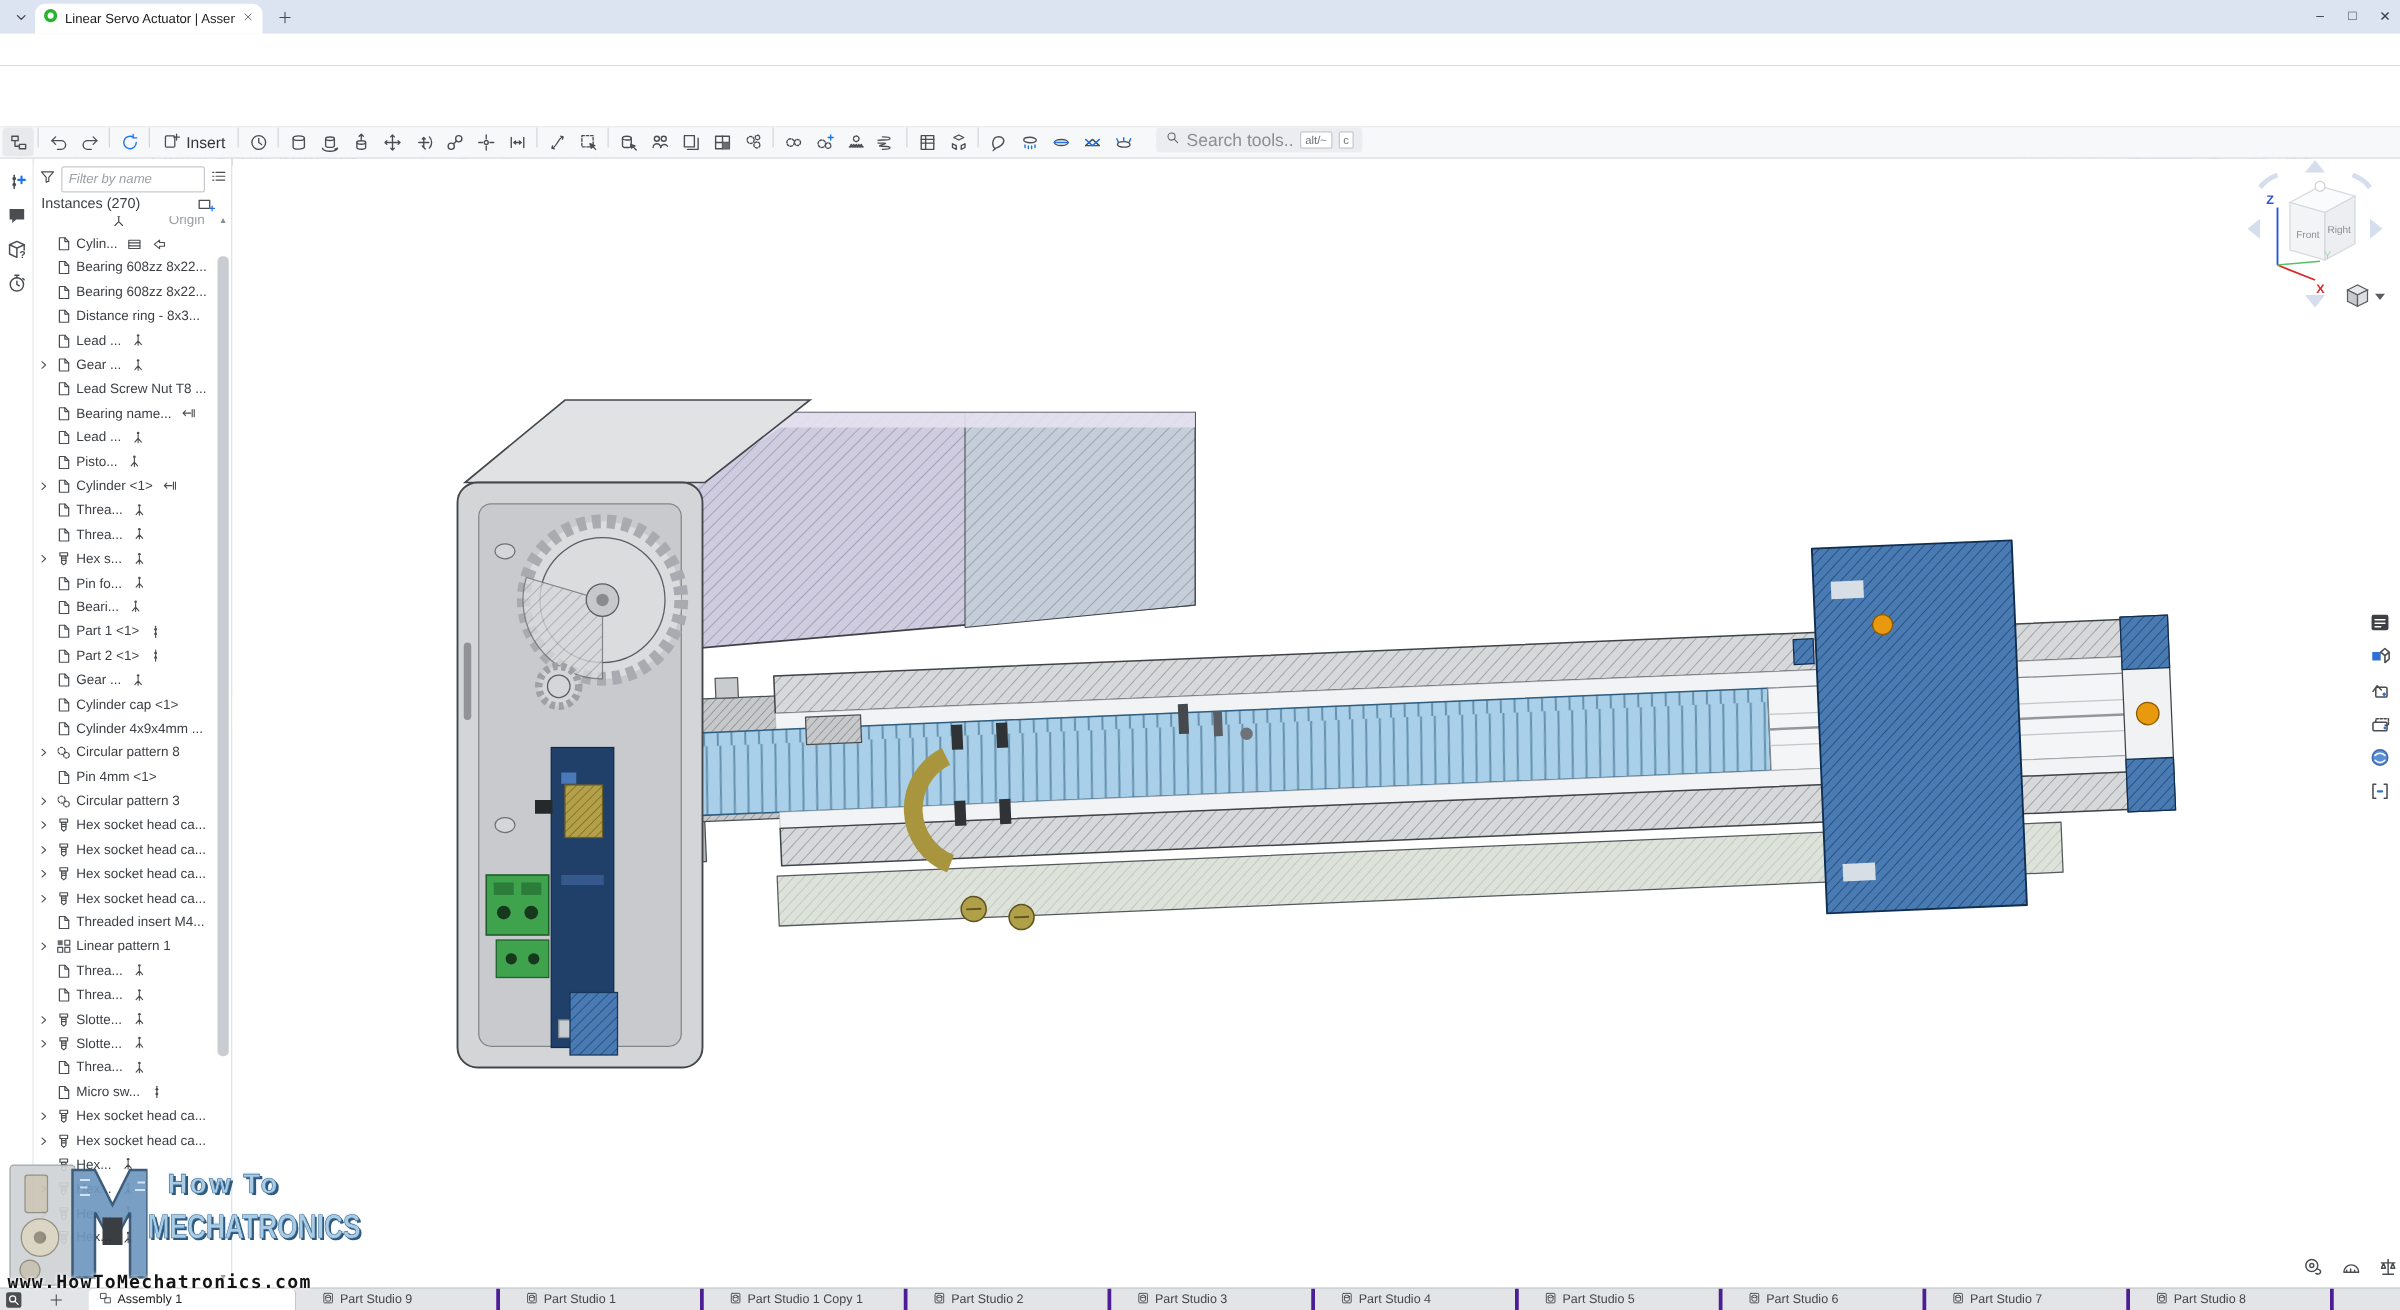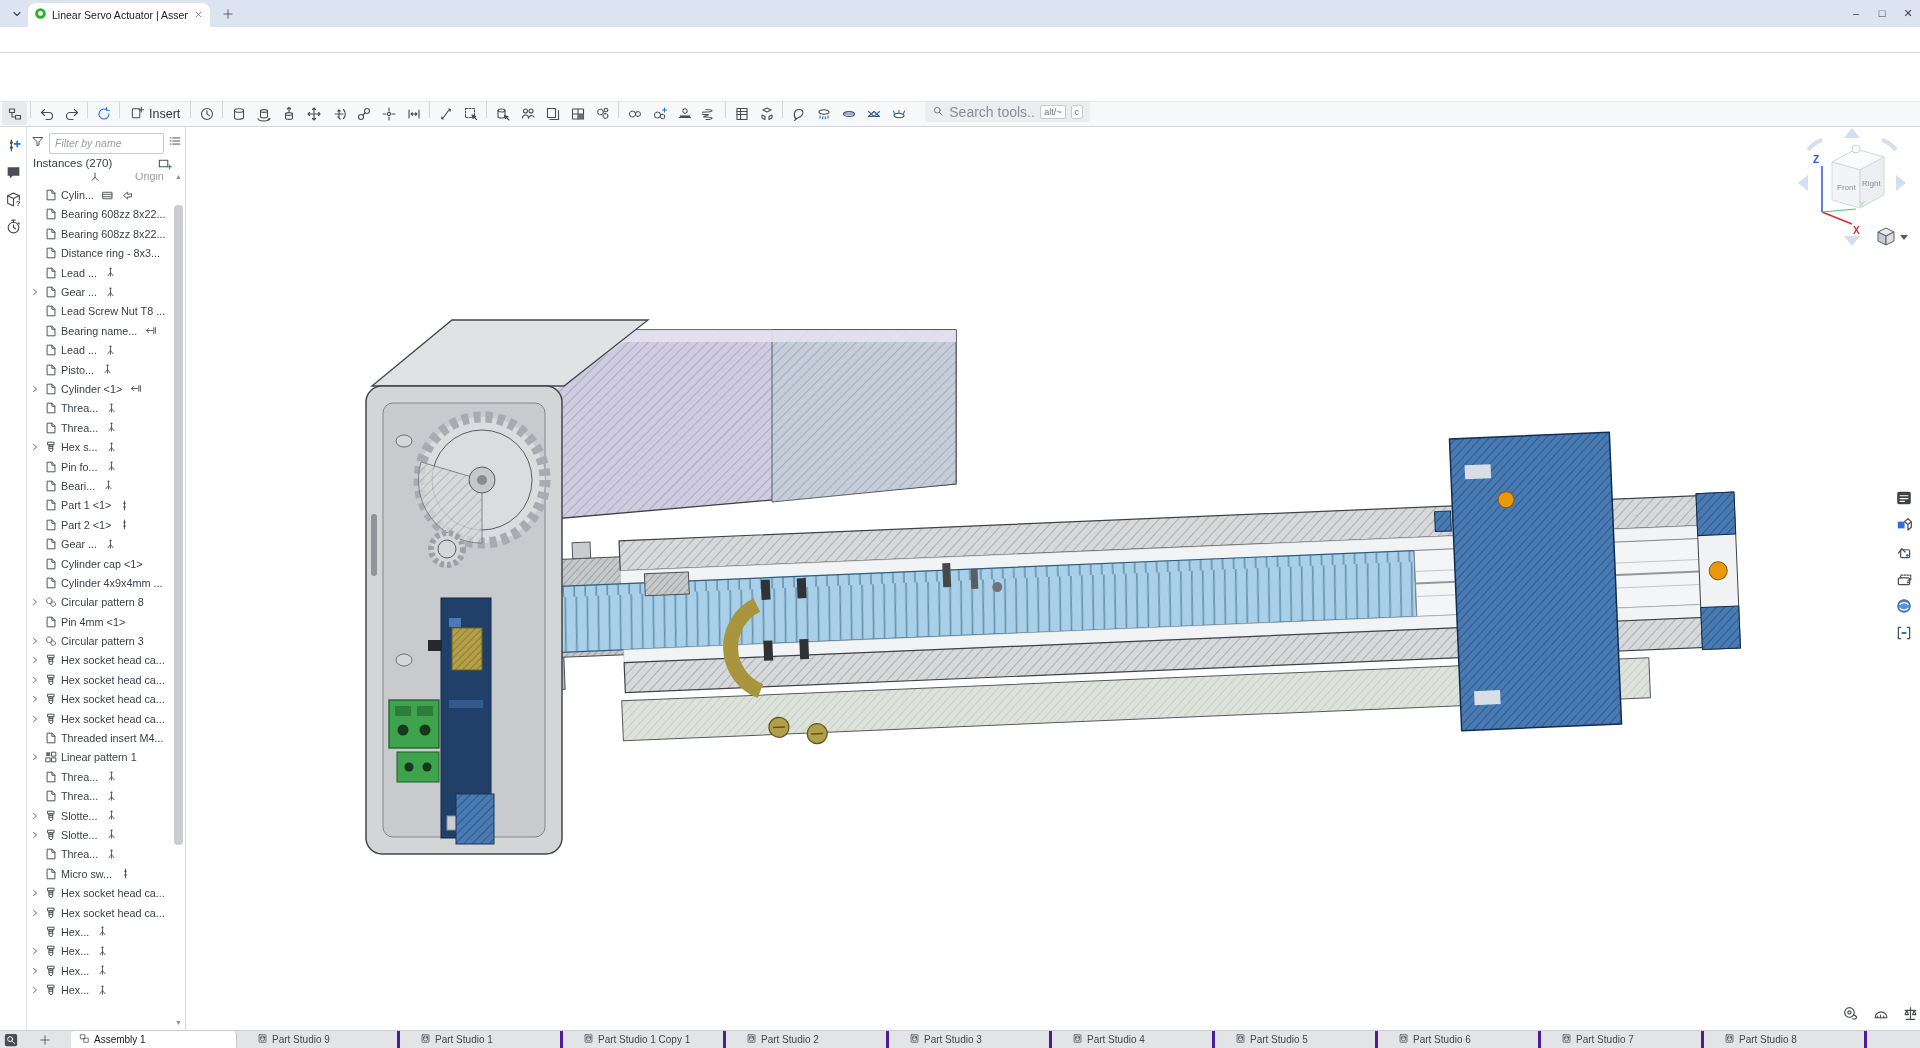--- a/index.html
+++ b/index.html
@@ -1474,20 +1474,35 @@
           <path d="M8 12V9.5M5 12v-1.5M11 12v-1.5"></path>
         </svg>
       </div>
       <div class="ms-btn">
         <svg viewBox="0 0 16 16" width="17" height="17" fill="none" stroke="#4a4e52" stroke-width="1.1" stroke-linecap="round" stroke-linejoin="round">
           <path d="M8 2.5v11M4 13.5h8M3 5h10M4.5 5 3 9h3zM11.5 5 10 9h3z"></path>
         </svg>
       </div>
     </div>
 
+  <div id="watermark" class="abs">
+    <svg width="112" height="104" viewBox="0 0 112 104" style="opacity:.92">
+      <rect x="2" y="6" width="52" height="96" rx="3" fill="#cfd3d6" stroke="#9aa0a5"></rect>
+      <rect x="14" y="14" width="18" height="30" rx="2" fill="#c9c4b4" stroke="#8d8878"></rect>
+      <circle cx="26" cy="64" r="15" fill="#d8d2c0" stroke="#8d8878"></circle>
+      <circle cx="26" cy="64" r="5" fill="#8d8878"></circle>
+      <circle cx="18" cy="90" r="8" fill="#c4beae" stroke="#8d8878"></circle>
+      <path d="M52 10 L70 10 L84 38 L98 10 L112 10 L112 96 L98 96 L98 44 L86 66 L82 66 L70 44 L70 96 L52 96 Z" fill="#6f97c0" stroke="#2e5070" stroke-width="2"></path>
+      <rect x="76" y="48" width="16" height="22" fill="#2a2e33"></rect>
+      <path d="M58 18h8M58 24h6M58 30h8M104 20h6M102 26h8" stroke="#cfe2f2" stroke-width="1.5"></path>
+    </svg>
+    <div id="wm-line1">How To</div>
+    <div id="wm-line2">MECHATRONICS</div>
+    <div id="wm-url">www.HowToMechatronics.com</div>
+  </div>
 
   <div id="bottom-bar" class="abs">
       <div id="bb-search"><svg viewBox="0 0 16 16" width="14" height="14" fill="none" stroke="#4a4e52" stroke-width="1.1" stroke-linecap="round" stroke-linejoin="round">
           <rect x="1" y="1" width="14" height="14" rx="2" fill="#4a4e52" stroke="none"></rect>
           <circle cx="7" cy="7" r="2.8" fill="none" stroke="#fff"></circle>
           <path d="M9 9l3 3" stroke="#fff"></path>
         </svg></div>
       <div id="bb-plus">
         <svg viewBox="0 0 16 16" width="12" height="12" fill="none" stroke="#4a4e52" stroke-width="1.1" stroke-linecap="round" stroke-linejoin="round">
           <path d="M8 2.5v11M2.5 8h11" stroke="#44474c"></path>

